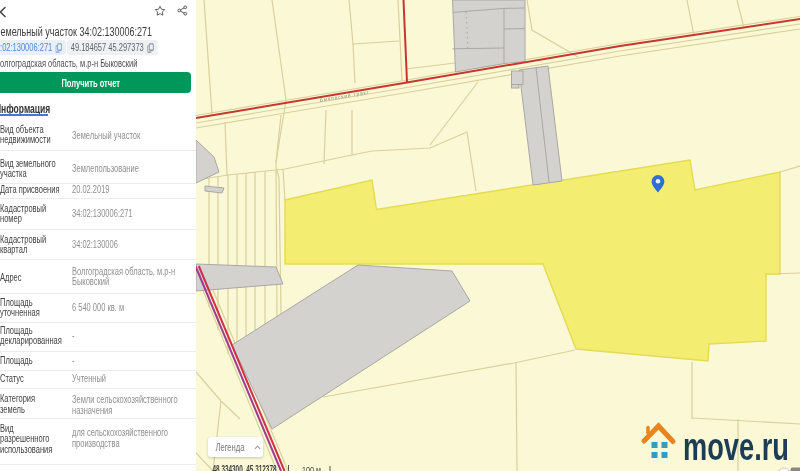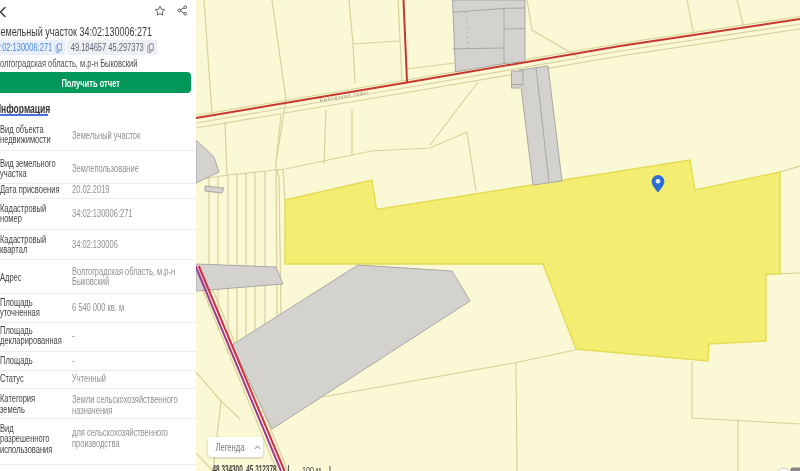--- a/index.html
+++ b/index.html
@@ -262,13 +262,30 @@
   <text x="212.5" y="472.8" font-size="10" font-weight="bold" fill="#3f3f3f" textLength="64" lengthAdjust="spacingAndGlyphs">48.334300, 45.312378</text>
 </svg>
 
 <div class="abs" style="left:208px;top:437px;width:55px;height:20px;background:#fff;border-radius:3px;box-shadow:0 1px 3px rgba(0,0,0,.2);z-index:6;display:flex;align-items:center;justify-content:center">
   <span style="font-size:10.5px;color:#777;white-space:nowrap;transform:scaleX(0.73)">Легенда</span>
   <svg style="margin-left:4px" width="7" height="5" viewBox="0 0 8 5">
         <polyline points="1,4 4,1 7,4" fill="none" stroke="#999" stroke-width="1.2"></polyline>
       </svg>
 </div>
 
+<div class="abs" style="left:640px;top:415px;z-index:6">
+  <svg width="155" height="50" viewBox="0 0 155 50">
+
+    <path d="M4 26 L18.5 11 L33 26.5" fill="none" stroke="#e8851f" stroke-width="5" stroke-linecap="round"></path>
+
+    <path d="M8 12.5 L8 18" stroke="#e8851f" stroke-width="3.5" stroke-linecap="round"></path>
+
+    <g fill="#2e9dc8">
+      <rect x="11.5" y="27" width="6" height="6"></rect>
+      <rect x="21.5" y="27" width="6" height="6"></rect>
+      <rect x="11.5" y="37" width="6" height="6"></rect>
+      <rect x="21.5" y="37" width="6" height="6"></rect>
+    </g>
+
+    <text x="43" y="45" font-size="38" font-weight="bold" fill="#1d3c55" textLength="106" lengthAdjust="spacingAndGlyphs">move.ru</text>
+  </svg>
+</div>
 </div>
 
 </body></html>

